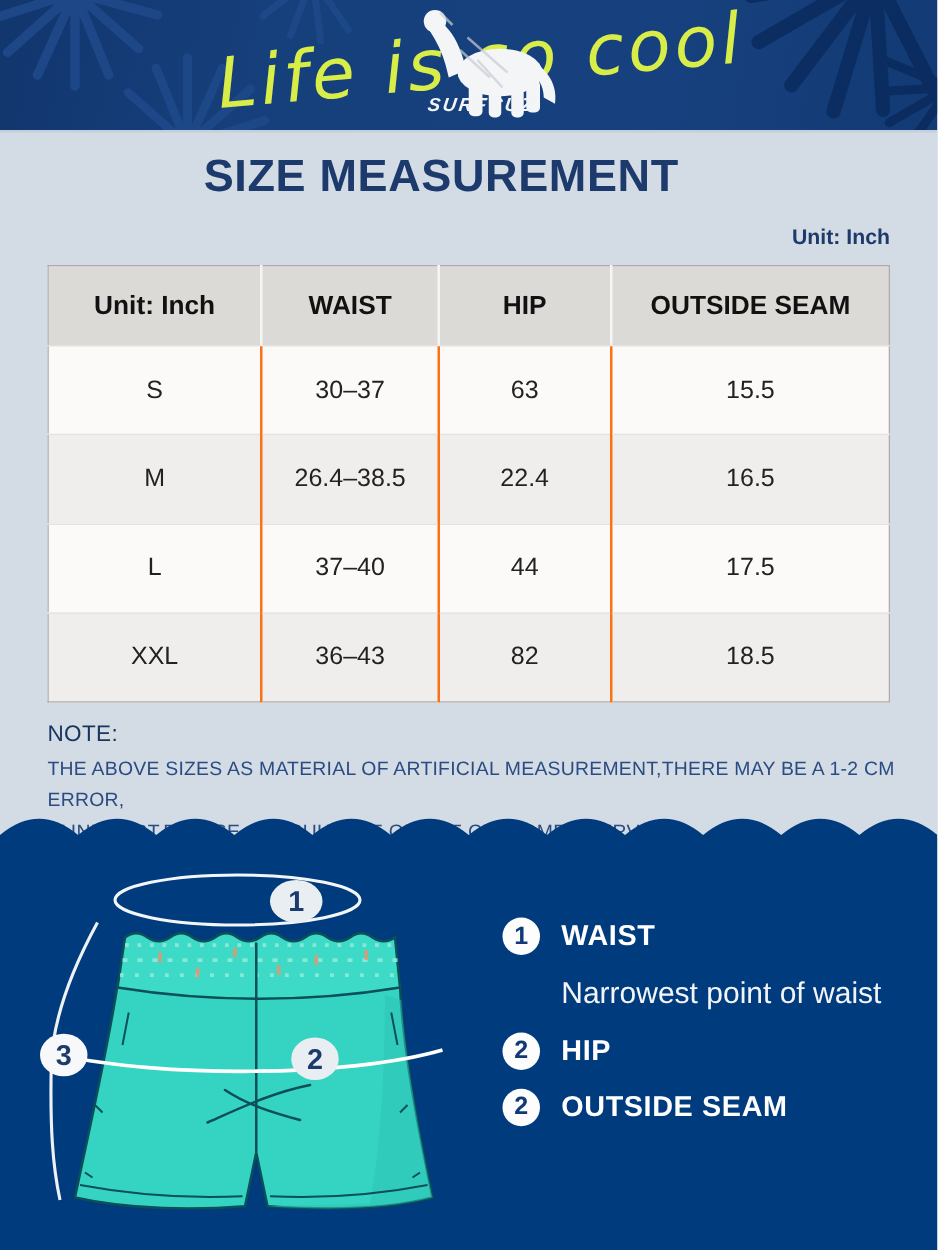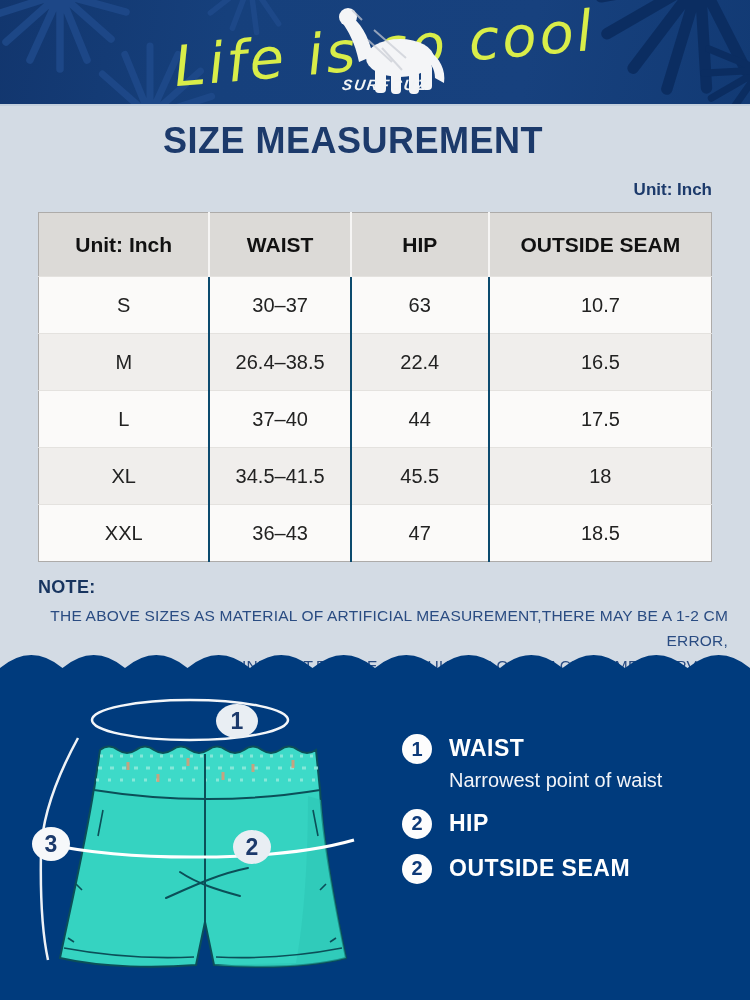--- a/index.html
+++ b/index.html
@@ -39,32 +39,32 @@
     background:#fbfaf9; border:1px solid #adaba9;
   }
   .size-table col.c1{width:25.4%;} .size-table col.c2{width:21.0%;}
   .size-table col.c3{width:20.5%;} .size-table col.c4{width:33.1%;}
   .size-table th {
     background:#dcdad7; color:#111; font-size:21px; font-weight:bold;
     height:64px; text-align:center; border-left:2px solid #f6f5f4;
   }
   .size-table td {
     color:#222; font-size:20px; font-weight:normal; text-align:center;
-    height:57px; border-left:2px solid #0c4a6e; border-top:1px solid #e4e2df;
+    height:57px; border-left:2px solid #f97316; border-top:1px solid #e4e2df;
   }
   .size-table th:first-child, .size-table td:first-child { border-left:none; }
   .size-table tbody tr:nth-child(even) td { background:#f0eeec; }
 
   .note-label {
     position:absolute; left:38px; top:577px;
-    color:#17345f; font-size:18px; font-weight:bold; letter-spacing:.3px;
+    color:#17345f; font-size:18px; font-weight:normal; letter-spacing:.3px;
   }
   .note-lines {
     position:absolute; left:38px; top:604px; width:690px;
-    color:#2a4c82; font-size:15.5px; line-height:1.6; letter-spacing:.2px;text-align:right;
+    color:#2a4c82; font-size:15.5px; line-height:1.6; letter-spacing:.2px;
   }
 
   
   .bottom {
     position:absolute; left:0; top:646px; width:750px; height:354px;
     background:transparent;
   }
   .wave { display:block; position:absolute; left:0; top:0; }
   .navy-fill {
     position:absolute; left:0; top:25px; width:750px; height:329px;
@@ -78,22 +78,22 @@
     flex:0 0 auto; width:30px; height:30px; border-radius:50%;
     background:#fdfdfd; color:#0e3a78; font-size:20px; font-weight:bold;
     display:flex; align-items:center; justify-content:center;
     margin-right:17px; margin-top:-2px;
   }
   .legend-title {
     color:#ffffff; font-size:23px; font-weight:bold; letter-spacing:.5px;
     line-height:1.1;
   }
   .legend-desc {
-    color:#f2f4f8; font-size:20px; font-weight:normal; line-height:1.32;
-    max-width:295px; margin-top:6px;
+    color:#f2f4f8; font-size:24px; font-weight:normal; line-height:1.32;
+    max-width:295px; margin-top:18px;
   }
 </style>
 </head>
 <body>
 
 <div class="page">
 
   <div class="banner">
     <svg width="750" height="106" viewBox="0 0 750 106">
       <g stroke="#1f4a8b" stroke-width="5" stroke-linecap="round" opacity="0.85" fill="none">
@@ -151,44 +151,38 @@
         <th>WAIST</th>
         <th>HIP</th>
         <th>OUTSIDE SEAM</th>
       </tr>
     </thead>
     <tbody>
       <tr>
         <td>S</td>
         <td>30–37</td>
         <td>63</td>
-        <td>10.7</td>
+        <td>15.5</td>
       </tr>
       <tr>
         <td>M</td>
         <td>26.4–38.5</td>
         <td>22.4</td>
         <td>16.5</td>
       </tr>
       <tr>
         <td>L</td>
         <td>37–40</td>
         <td>44</td>
         <td>17.5</td>
       </tr>
       <tr>
-        <td>XL</td>
-        <td>34.5–41.5</td>
-        <td>45.5</td>
-        <td>18</td>
-      </tr>
-      <tr>
         <td>XXL</td>
         <td>36–43</td>
-        <td>47</td>
+        <td>82</td>
         <td>18.5</td>
       </tr>
     </tbody>
   </table>
 
   <div class="note-label">NOTE:</div>
   <div class="note-lines">
     <div>THE ABOVE SIZES AS MATERIAL OF ARTIFICIAL MEASUREMENT,THERE MAY BE A 1-2 CM ERROR,</div>
     <div>IF INDOUBT,PLEASE CONSULT THE ONLINE CUSTOMER SERVICE.</div>
   </div>

